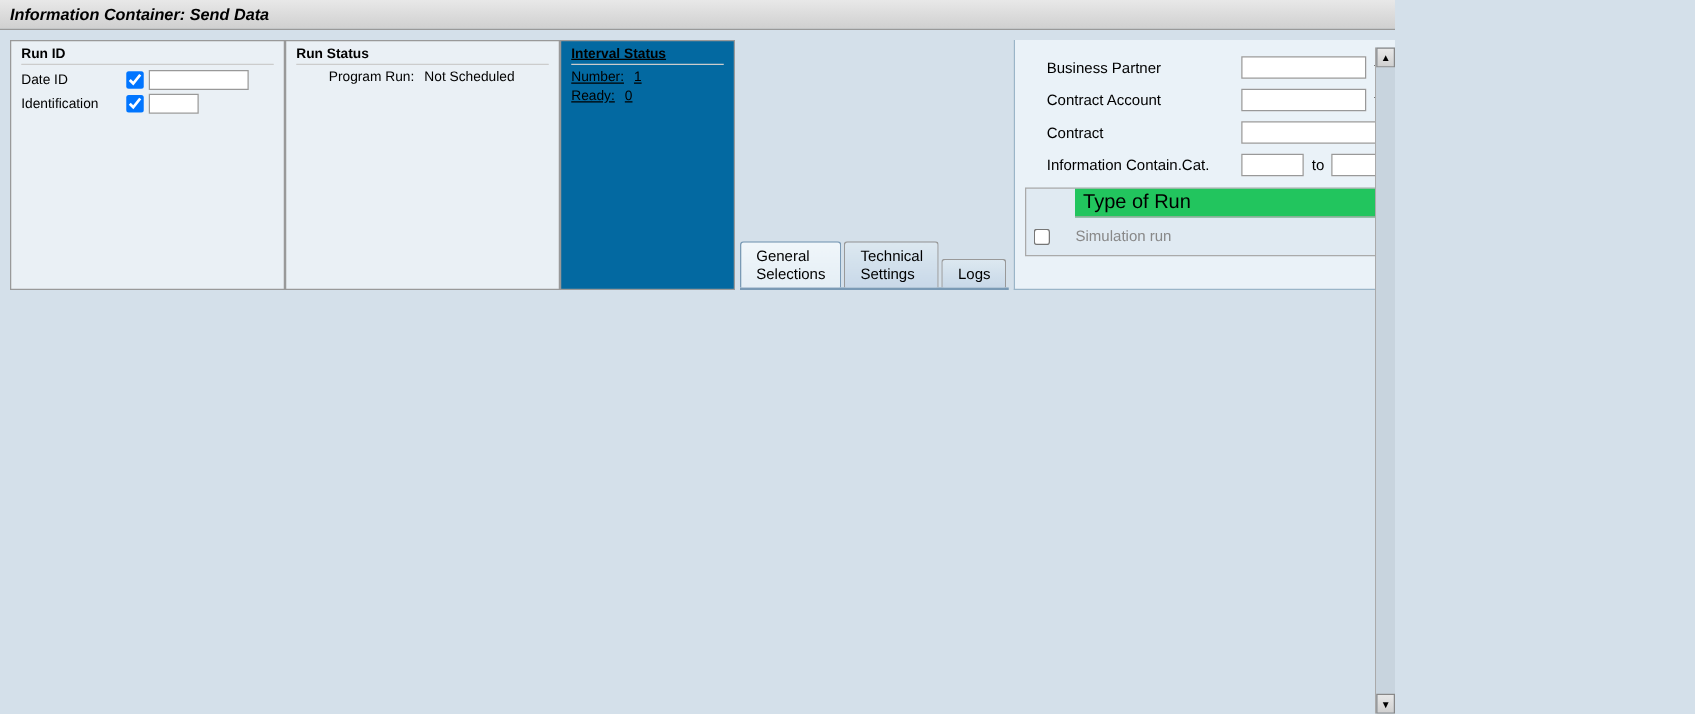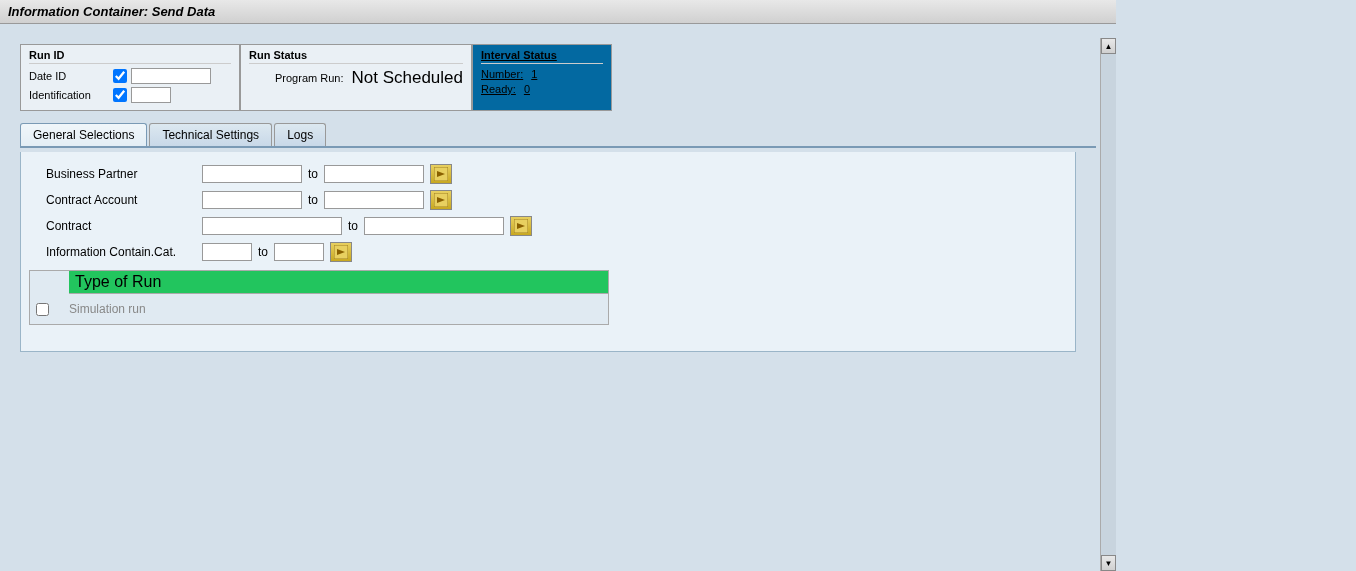--- a/index.html
+++ b/index.html
@@ -39,22 +39,22 @@
       border: 1px solid #999;
       background: linear-gradient(to bottom, #f5f5f5, #e0e0e0);
       cursor: pointer;
       display: flex;
       align-items: center;
       justify-content: center;
       font-size: 10px;
     }
     .main-content {
       display: flex;
-      flex-direction: column;
-      padding: 20px;
+      flex-direction: row;
+      padding: 8px;
       gap: 4px;
     }
     .info-panel {
       display: flex;
       gap: 0;
       background: #d4e0ea;
     }
     .info-section {
       border: 1px solid #999;
       background: #eaf0f5;
@@ -269,21 +269,21 @@
           <span class="info-label">Identification</span>
           <input type="checkbox" class="info-checkbox" checked="" style="">
           <input class="info-value-input" type="text" value="" style="width: 40px;">
         </div>
       </div>
 
       <div class="run-status-section">
         <div class="info-section-title">Run Status</div>
         <div class="info-row" style="padding-left:26px;">
           <span style="font-size:11px;">Program Run:</span>
-          <span style="font-size:17px;margin-left:4px;text-align:right;">Not Scheduled</span>
+          <span style="font-size:11px;margin-left:4px;text-align:right;">Not Scheduled</span>
         </div>
       </div>
 
       <div class="interval-section">
         <div class="info-section-title">Interval Status</div>
         <div class="info-row">
           <span style="font-size:11px;">Number:</span>
           <span style="font-size:11px;margin-left:4px;">1</span>
         </div>
         <div class="info-row">

